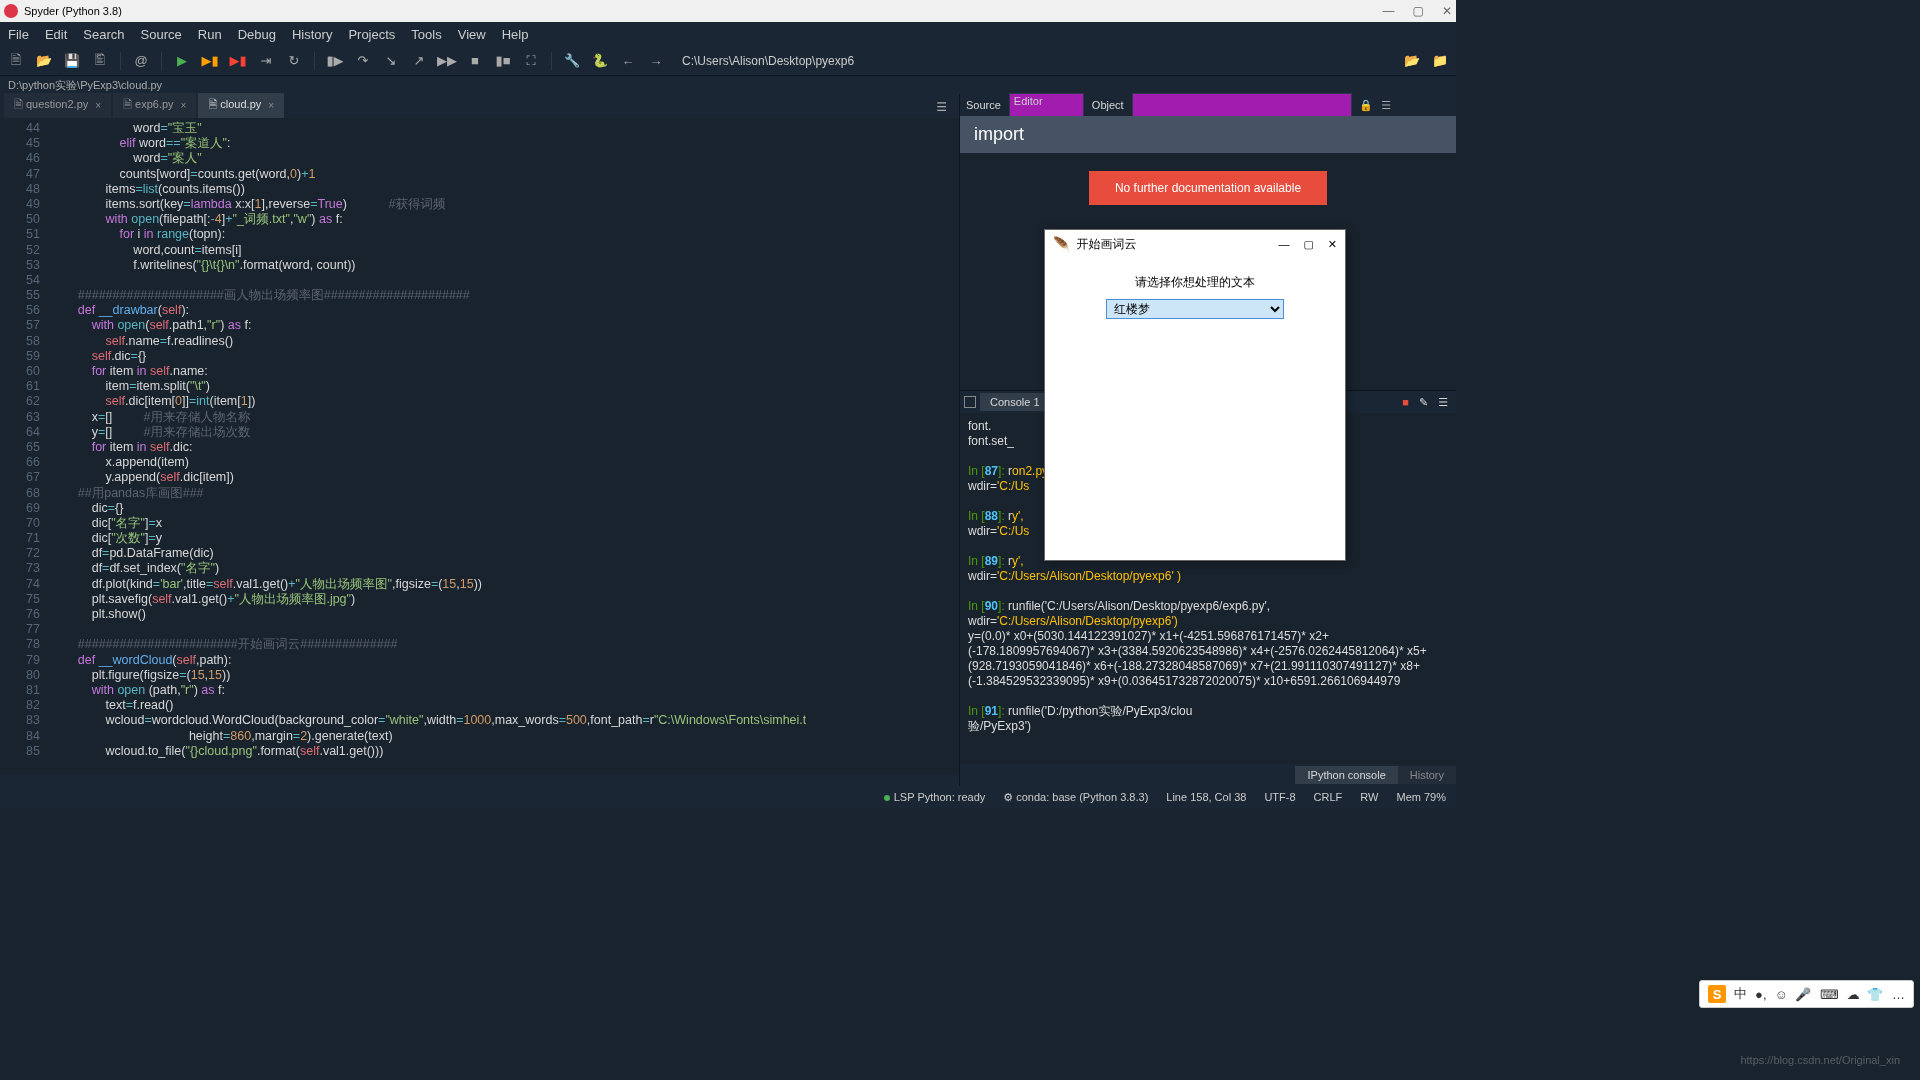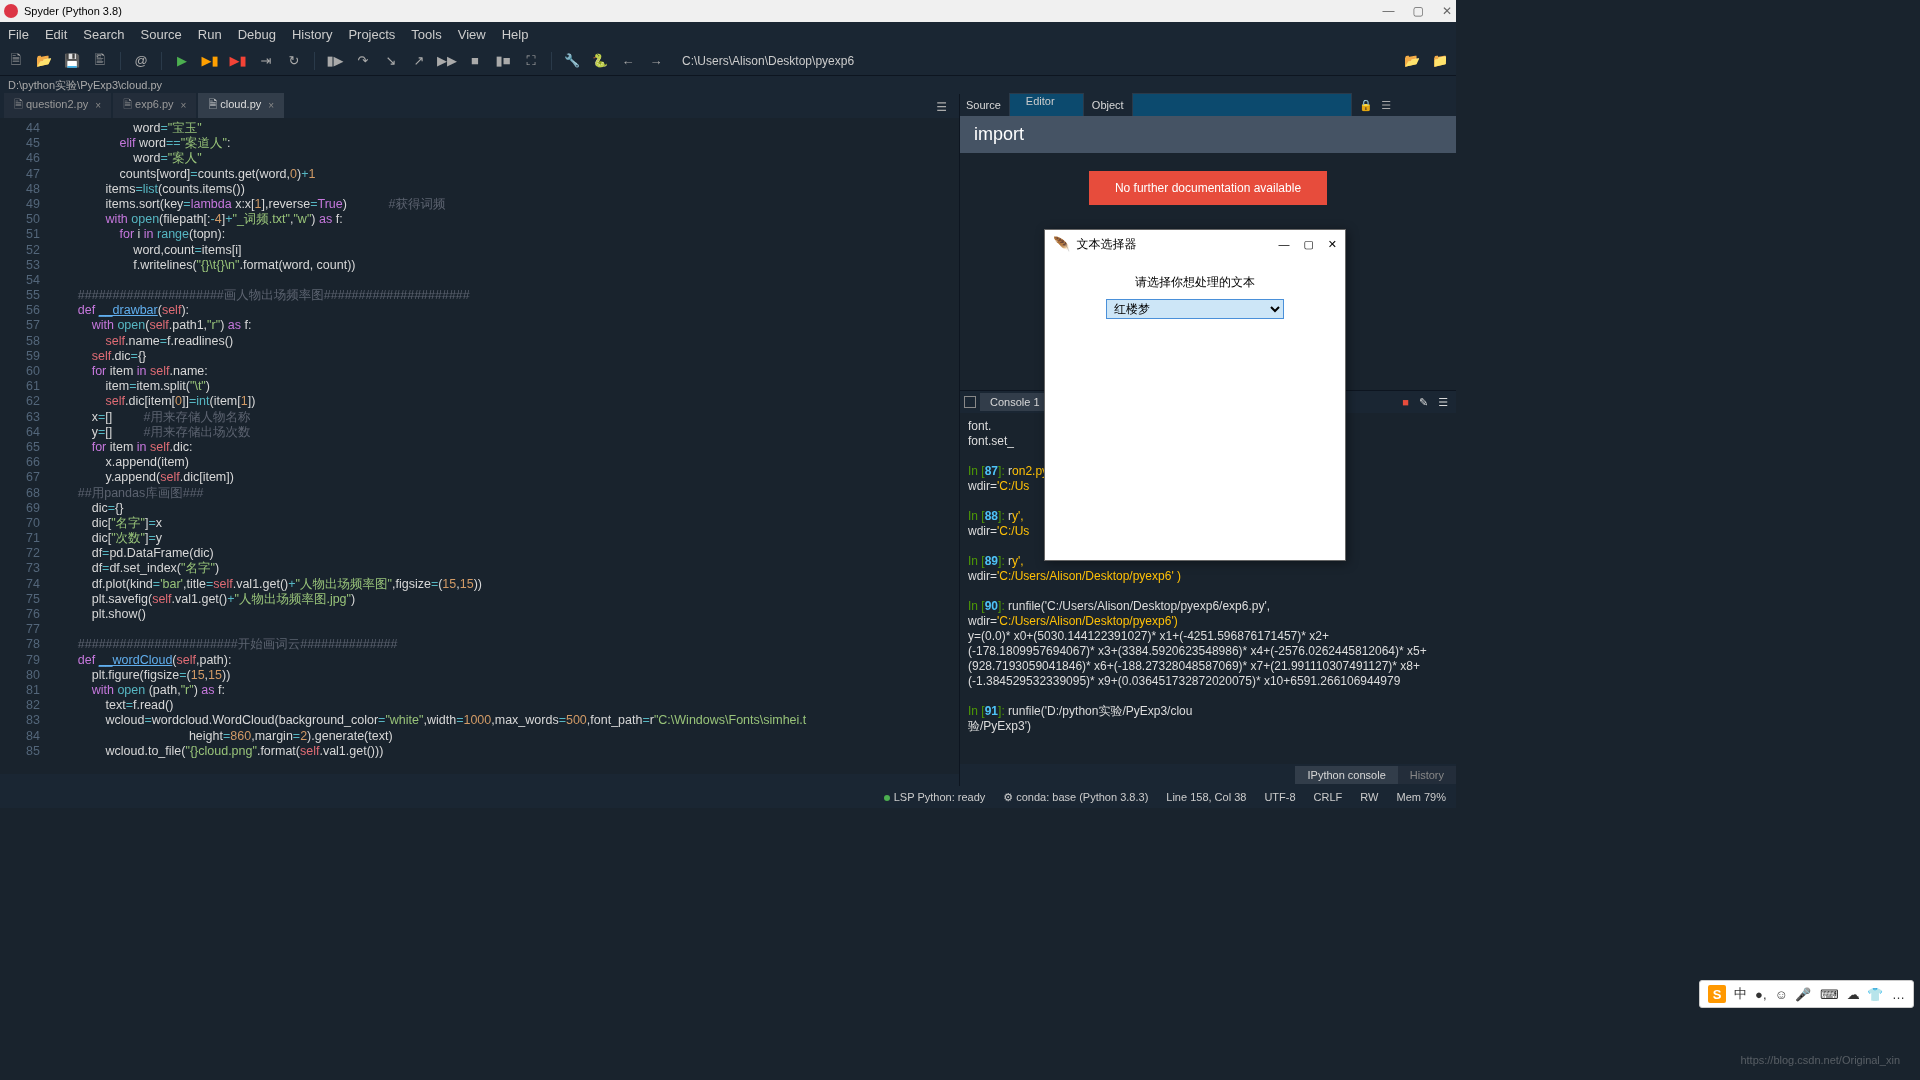--- a/index.html
+++ b/index.html
@@ -23,25 +23,25 @@
 .tab { padding: 3px 10px; background: #232d3a; color: #999; font-size: 11px; margin-right: 2px; display: flex; align-items: center; gap: 7px; cursor: pointer; }
 .tab.active { background: #323d4a; color: #ddd; }
 .tab .x { color: #888; font-size: 10px; }
 .hamb { margin-left: auto; color: #aaa; padding: 4px 8px; cursor: pointer; }
 .editor { flex: 1; display: flex; overflow: hidden; font-family: Consolas, monospace; font-size: 12.5px; background: #19232d; }
 .gutter { width: 50px; text-align: right; padding: 3px 10px 3px 0; color: #53667a; background: #19232d; }
 .gutter div { height: 15.2px; line-height: 15.2px; }
 .code { flex: 1; padding: 3px 0; white-space: pre; overflow: hidden; }
 .code div { height: 15.2px; line-height: 15.2px; }
 .kw { color: #c678dd; } .str { color: #98c379; } .self { color: #e06c75; } .num { color: #d19a66; }
-.fn { color: #61afef; text-decoration: underline; } .op { color: #56b6c2; } .cmt { color: #5c6370; } .builtin { color: #56b6c2; }
+.fn { color: #61afef; } .op { color: #56b6c2; } .cmt { color: #5c6370; } .builtin { color: #56b6c2; }
 .scrollbar { height: 12px; background: #1a2633; }
 .right { flex: 1; display: flex; flex-direction: column; }
 .help-head { height: 22px; background: #1a2633; display: flex; align-items: center; padding: 2px 6px; gap: 8px; font-size: 11px; }
-.help-head input, .help-head .drop { background: #0c4a6e; border: 1px solid #2a3a4a; color: #ccc; padding: 1px 16px; font-size: 11px; height: 24px; }
+.help-head input, .help-head .drop { background: #a21caf; border: 1px solid #2a3a4a; color: #ccc; padding: 1px 4px; font-size: 11px; height: 24px; }
 .help-head .drop { width: 75px; } .help-head .obj-inp { width: 220px; }
 .help-head .icon { color: #aaa; cursor: pointer; }
 .help-title { background: #455364; color: #fff; font-size: 18px; padding: 8px 14px; }
 .help-body { flex: 1; background: #19232d; padding: 18px; text-align: center; }
 .help-body .warn { display: inline-block; background: #e74c3c; color: #fff; padding: 10px 26px; font-size: 12px; }
 .console-wrap { height: 396px; display: flex; flex-direction: column; border-top: 1px solid #0d1520; }
 .console-tabs { height: 22px; background: #1a2633; display: flex; align-items: center; font-size: 11px; }
 .console-tabs .ctab { background: #323d4a; padding: 3px 10px; display: flex; gap: 6px; align-items: center; }
 .console-tabs .cbox { width: 12px; height: 12px; border: 1px solid #888; margin: 0 4px; }
 .console-tabs .cicons { margin-left: auto; display: flex; gap: 10px; padding: 0 8px; }
@@ -236,21 +236,21 @@
   <span>Line 158, Col 38</span>
   <span>UTF-8</span>
   <span>CRLF</span>
   <span>RW</span>
   <span>Mem 79%</span>
 </div>
 
 <div class="dialog">
   <div class="dtitle">
     <span class="feather">🪶</span>
-    <span>文本选择器</span>
+    <span>开始画词云</span>
     <div class="dbtns">
       <span>—</span>
       <span>▢</span>
       <span>✕</span>
     </div>
   </div>
   <div class="dbody">
     <div>请选择你想处理的文本</div>
     <select><option>红楼梦</option></select>
   </div>

